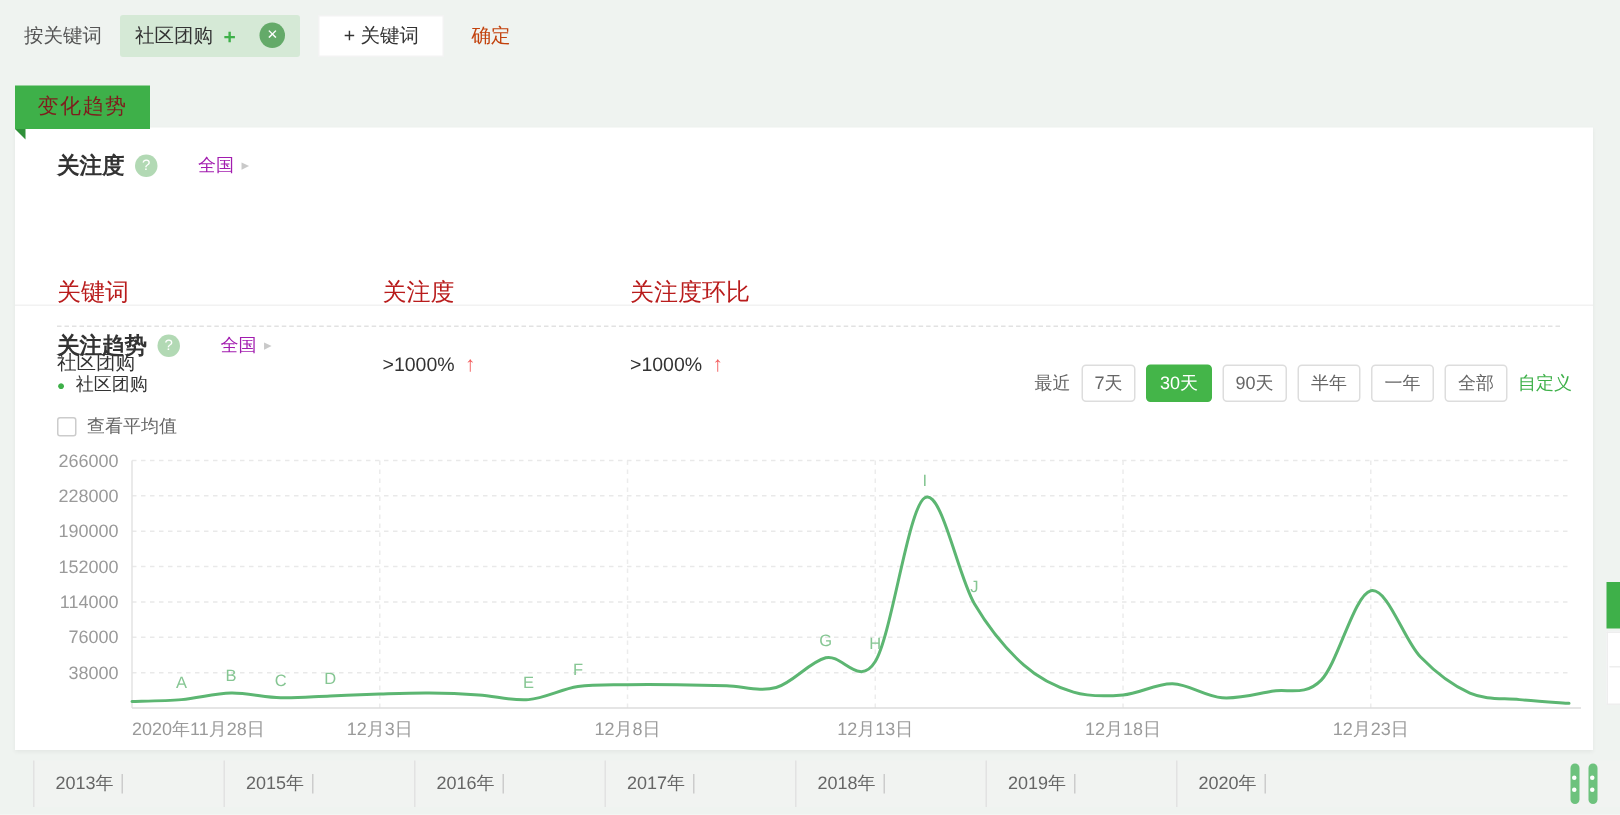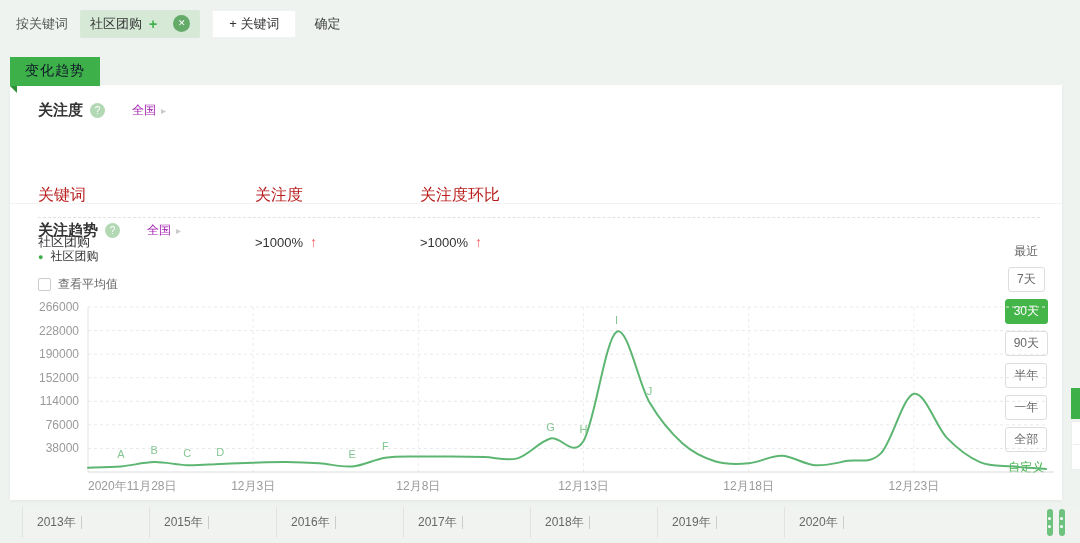--- a/index.html
+++ b/index.html
@@ -11,25 +11,25 @@
   .topbar { position:absolute; top:0; left:0; right:0; height:47px;
     display:flex; align-items:center; padding-left:16px; }
   .topbar-label { font-size:13px; color:#555; margin-right:12px; }
   .kw-tag { background:#d5e9d6; height:28px; display:flex; align-items:center;
     padding:0 10px; border-radius:2px; font-size:13px; color:#333; cursor:pointer; }
   .kw-plus { color:#3eb049; font-weight:bold; margin-left:7px; font-size:14px; }
   .kw-close { width:17px; height:17px; border-radius:50%; background:#64aa69; color:#fff;
     font-size:9px; line-height:17px; text-align:center; margin-left:16px; cursor:pointer; }
   .add-kw { background:#fff; height:28px; padding:0 16px; font-size:13px; color:#333;
     display:flex; align-items:center; margin-left:12px; border:1px solid #f3f3f3; cursor:pointer; }
-  .confirm-btn { color:#404040; font-size:13px; margin-left:18px; background:none;
+  .confirm-btn { color:#c2410c; font-size:13px; margin-left:18px; background:none;
     border:none; cursor:pointer; }
 
   
-  .ribbon { position:absolute; left:10px; top:57px; background:#3eb049; color:#0f172a;
+  .ribbon { position:absolute; left:10px; top:57px; background:#3eb049; color:#7f1d1d;
     font-size:14px; padding:5px 15px 6px; z-index:3; letter-spacing:1px; }
   .ribbon::after { content:''; position:absolute; top:100%; left:0; width:0; height:0;
     border-top:7px solid #2e9039; border-left:7px solid transparent; }
 
   
   .card { position:absolute; left:10px; top:85px; width:1052px; height:415px;
     background:#fff; box-shadow:0 1px 3px rgba(0,0,0,.05); }
 
   .sec-header { position:absolute; left:28px; display:flex; align-items:center; }
   .sec-title { font-size:15px; font-weight:bold; color:#333; }
@@ -52,21 +52,21 @@
   .trend-header { top:136px; }
   .legend-row { position:absolute; top:163px; left:28px; font-size:12px; color:#333;
     display:flex; align-items:center; }
   .legend-dot { color:#3eb049; font-size:9px; margin-right:7px; }
   .avg-row { position:absolute; top:191px; left:28px; font-size:12px; color:#666;
     display:flex; align-items:center; cursor:pointer;text-align:right; }
   .checkbox { width:13px; height:13px; border:1px solid #ccc; background:#fff;
     border-radius:2px; margin-right:7px; }
 
   .ranges { position:absolute; top:158px; right:14px; display:flex; align-items:center;
-    gap:7px; font-size:12px; color:#666;flex-direction:column; }
+    gap:7px; font-size:12px; color:#666; }
   .rbtn { border:1px solid #ddd; background:#fff; color:#666; font-size:12px;
     padding:3px 8px; border-radius:3px; cursor:pointer;
     font-family:"Liberation Sans","DejaVu Sans",sans-serif; }
   .rbtn.active { background:#44b549; border-color:#44b549; color:#fff;text-align:right; }
   .custom-btn { color:#3eb049; border:none; background:none; font-size:12px; cursor:pointer;
     font-family:"Liberation Sans","DejaVu Sans",sans-serif; }
 
   .chart-wrap { position:absolute; top:215px; left:6px; width:1040px; height:200px; }
 
   

